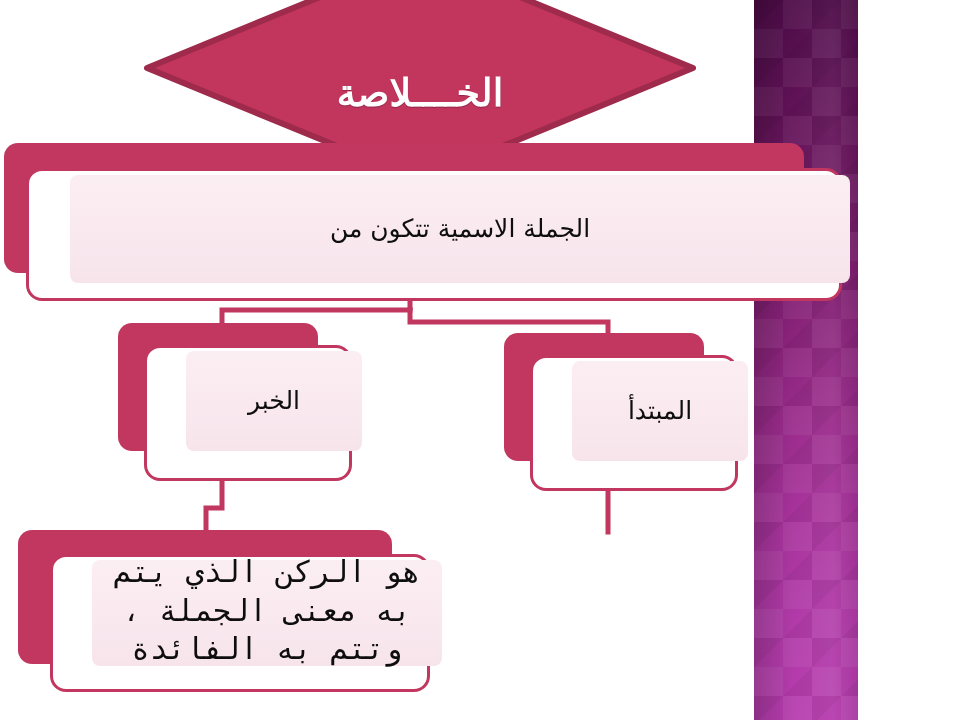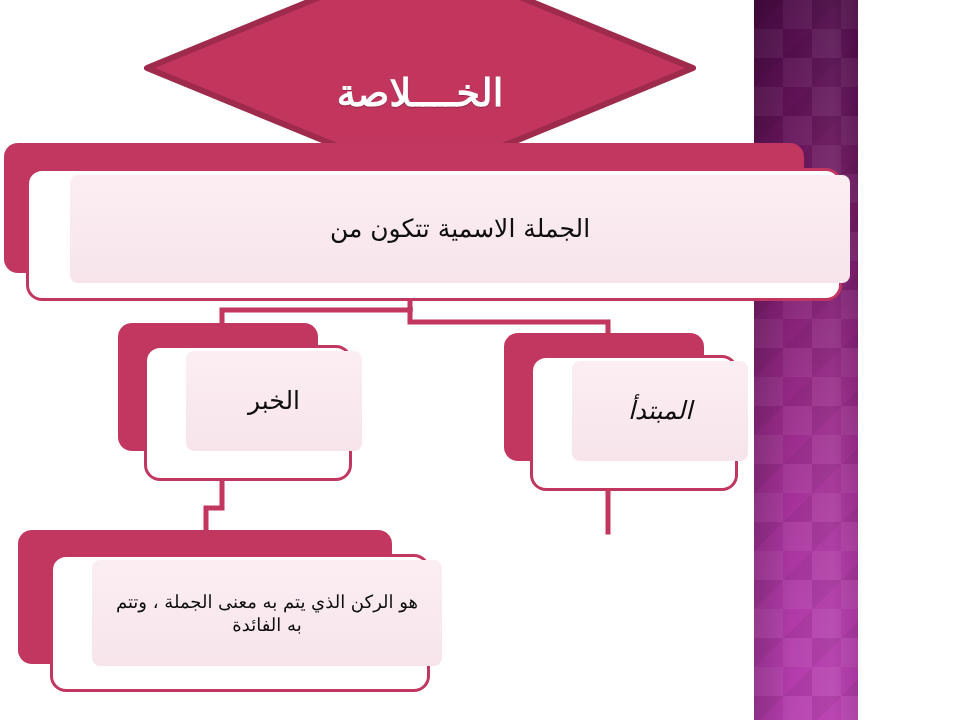--- a/index.html
+++ b/index.html
@@ -143,28 +143,28 @@
   #node-khabar .shadow-plate { width: 200px; height: 128px; left: 0; top: 0; }
   #node-khabar .frame { left: 26px; top: 22px; width: 208px; height: 136px; }
   #node-khabar .panel { left: 32px; top: 28px; width: 176px; height: 100px; }
   #node-khabar .label { font-size: 25px; }
 
   
   #node-mubtada { left: 504px; top: 333px; width: 234px; height: 158px; }
   #node-mubtada .shadow-plate { width: 200px; height: 128px; left: 0; top: 0; }
   #node-mubtada .frame { left: 26px; top: 22px; width: 208px; height: 136px; }
   #node-mubtada .panel { left: 32px; top: 28px; width: 176px; height: 100px; }
-  #node-mubtada .label { font-size: 25px; font-style: italic; }
+  #node-mubtada .label { font-size: 25px; }
 
   
   #node-khabar-def { left: 18px; top: 530px; width: 412px; height: 162px; }
   #node-khabar-def .shadow-plate { width: 374px; height: 134px; left: 0; top: 0; }
   #node-khabar-def .frame { left: 32px; top: 24px; width: 380px; height: 138px; }
   #node-khabar-def .panel { left: 38px; top: 30px; width: 350px; height: 106px; }
-  #node-khabar-def .label { font-size: 18px; }
+  #node-khabar-def .label { font-size: 30px; font-family: Liberation Mono, monospace; }
 
   
   #node-mubtada-def { left: 456px; top: 530px; width: 334px; height: 162px; }
   #node-mubtada-def .shadow-plate { width: 300px; height: 134px; left: 0; top: 0; }
   #node-mubtada-def .frame { left: 28px; top: 24px; width: 306px; height: 138px; }
   #node-mubtada-def .panel { left: 34px; top: 30px; width: 276px; height: 106px; }
   #node-mubtada-def .label { font-size: 23px; }
 </style>
 </head>
 <body>

